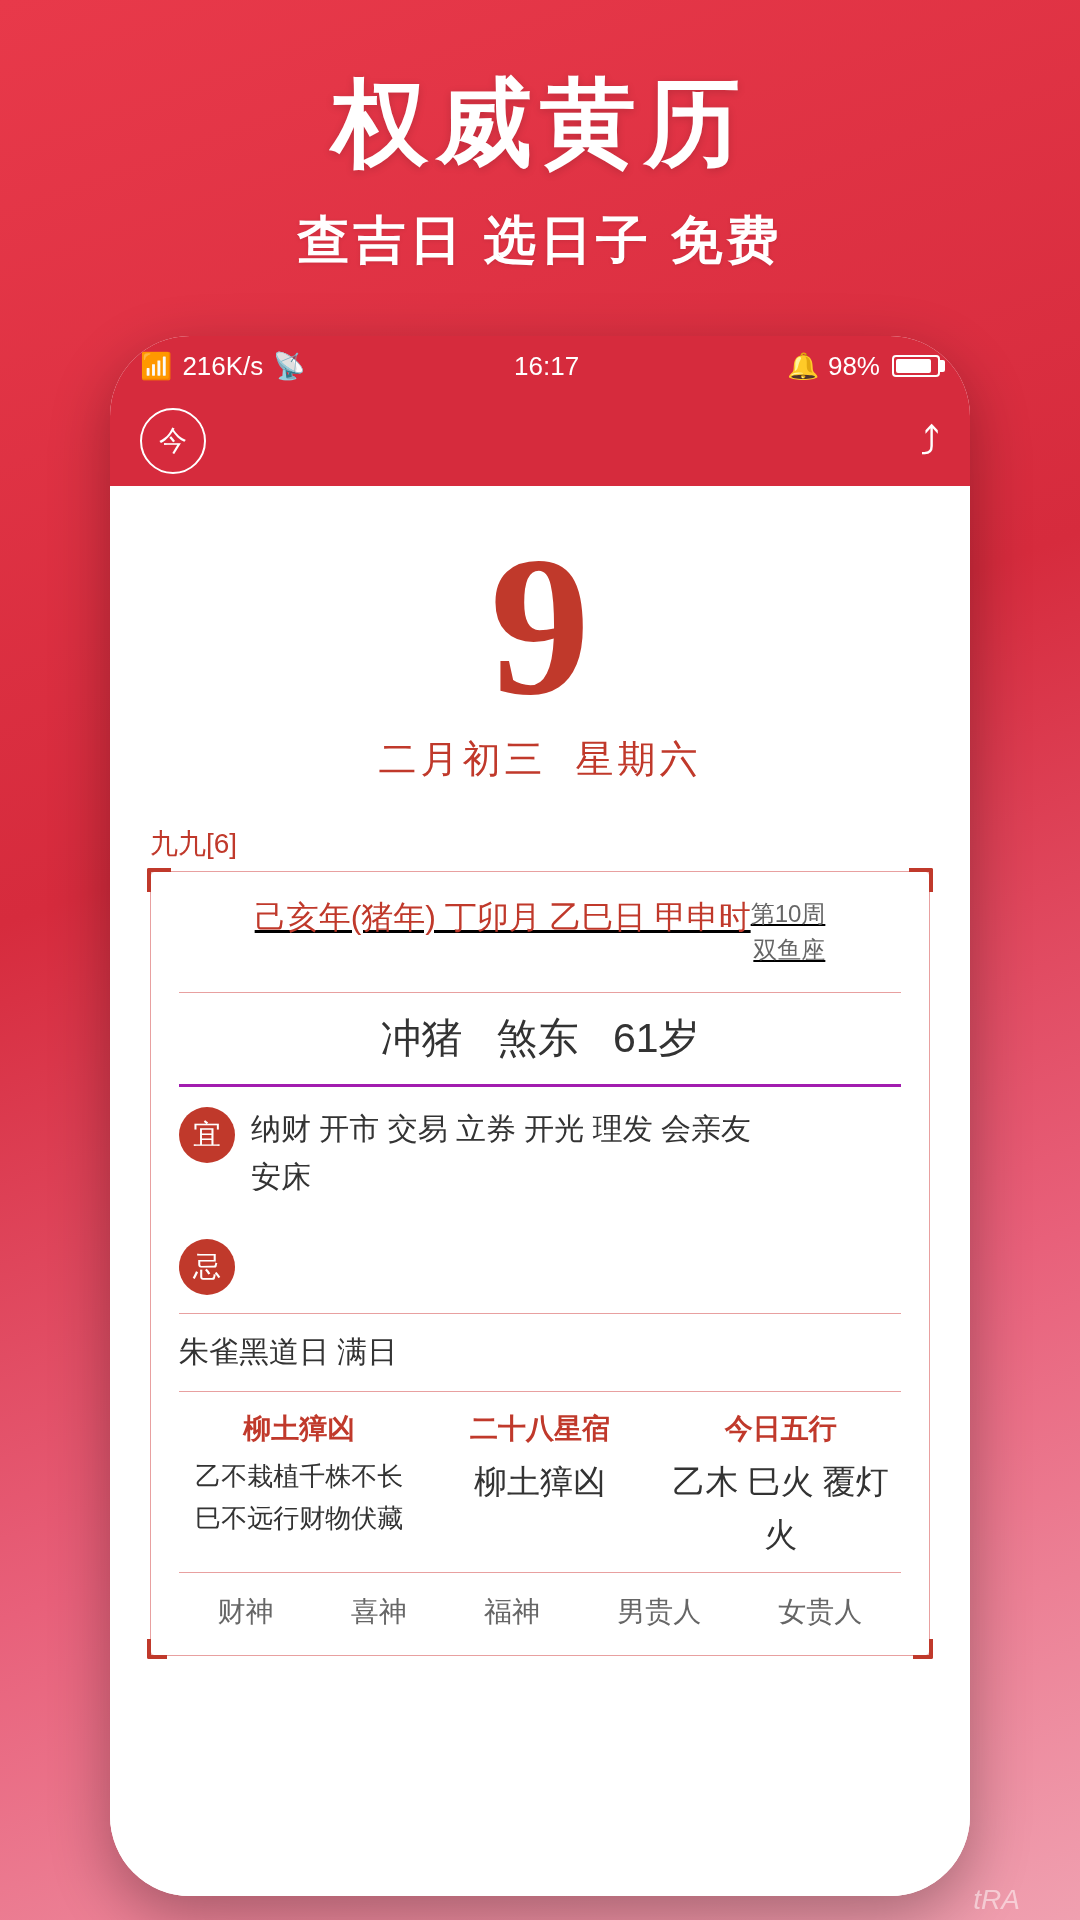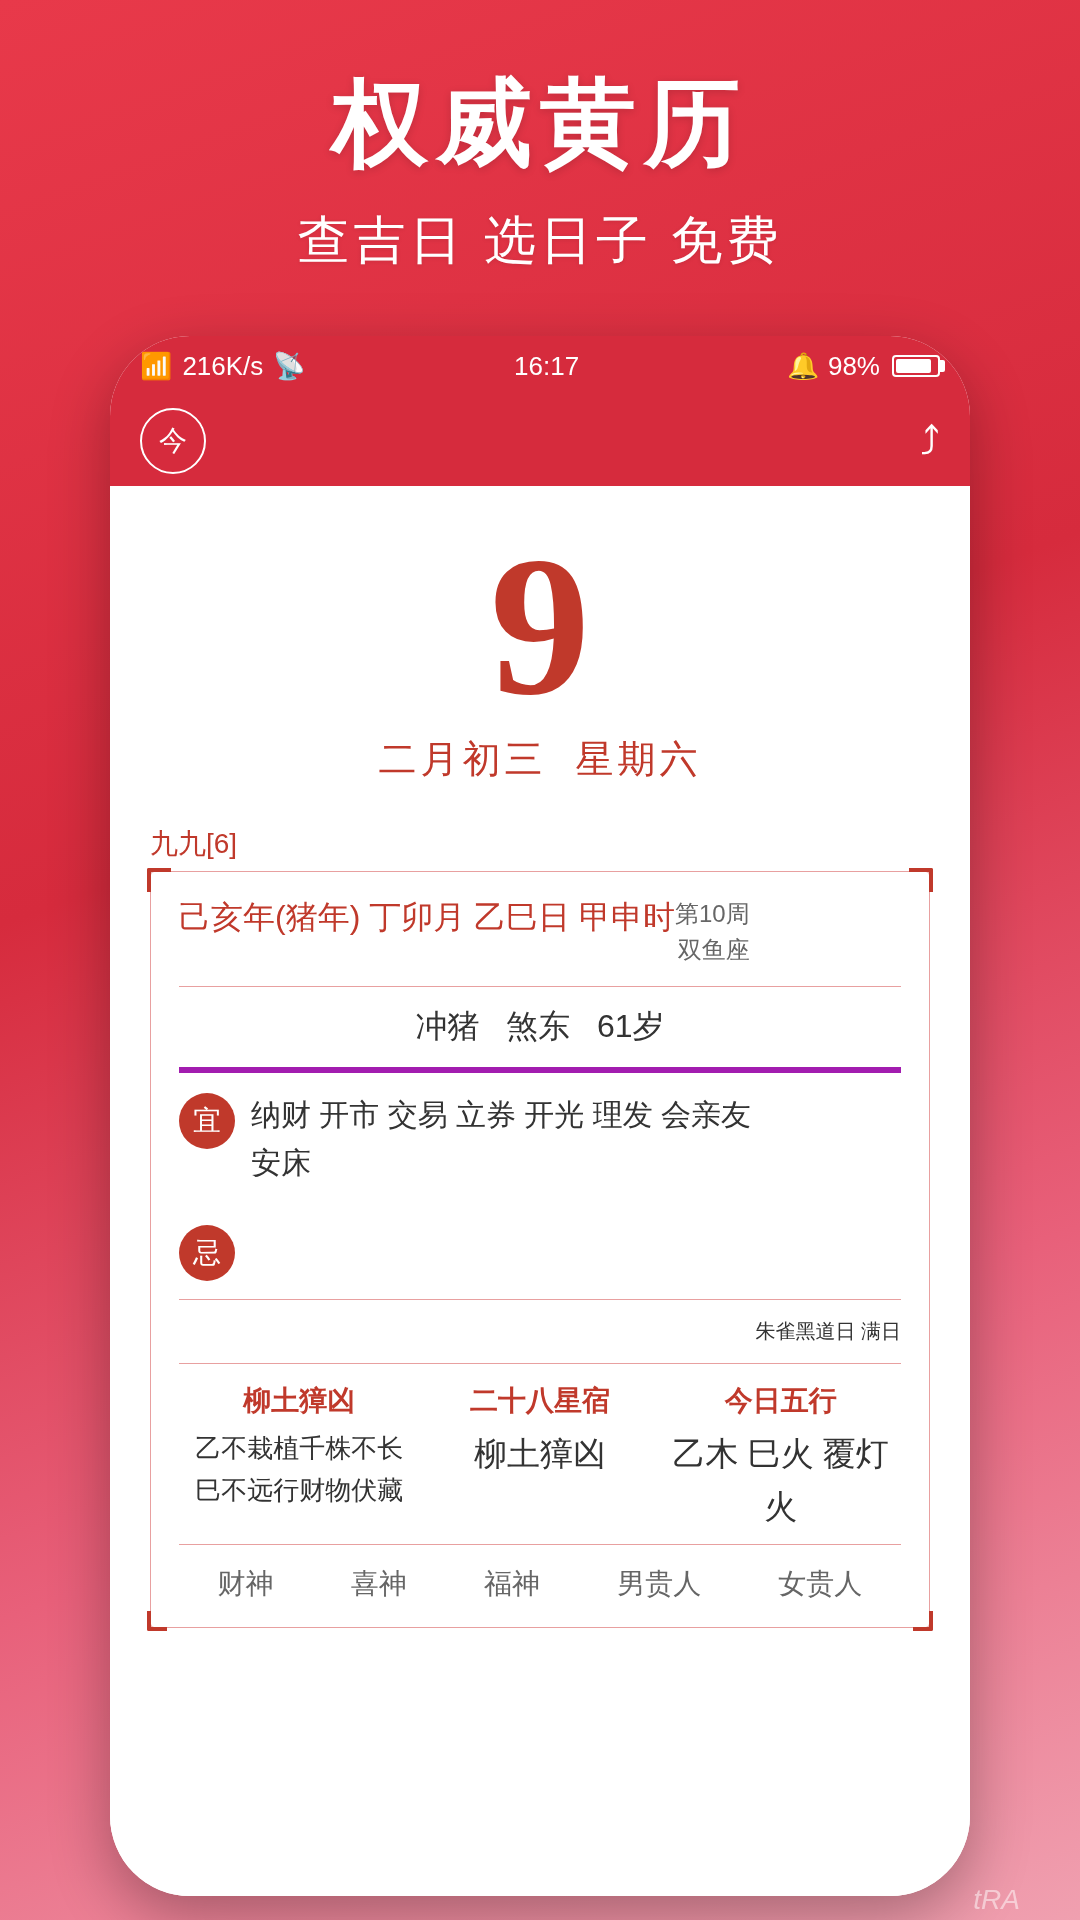--- a/index.html
+++ b/index.html
@@ -20,21 +20,21 @@
       margin-top: 60px;
       color: white;
       font-size: 96px;
       font-weight: 700;
       letter-spacing: 8px;
       text-shadow: 0 2px 8px rgba(0,0,0,0.15);
     }
     .top-subtitle {
       color: white;
       font-size: 52px;
-      font-weight: 400;
+      font-weight: 700;
       letter-spacing: 4px;
       margin-top: 16px;
       text-shadow: 0 1px 4px rgba(0,0,0,0.1);
     }
 
     
     .phone-frame {
       width: 860px;
       height: 1560px;
       background: white;
@@ -233,42 +233,43 @@
       width: 20px;
       height: 20px;
       border-bottom: 4px solid #c0392b;
       border-right: 4px solid #c0392b;
       border-radius: 0 0 2px 0;
     }
 
     .row-ganzhi {
       display: flex;
       align-items: flex-start;
-      justify-content: flex-start;
-      padding-bottom: 18px;
+      justify-content: center;
+      padding-bottom: 24px;
       border-bottom: 1px solid #e8a0a0;
+      text-decoration: underline;
     }
     .ganzhi-main {
       color: #c0392b;
       font-size: 32px;
       font-weight: 500;
     }
     .ganzhi-sub {
       font-size: 24px;
       color: #666;
       text-align: right;
       line-height: 1.5;
     }
 
     .row-chong {
       text-align: center;
       padding: 18px 0;
-      font-size: 32px;
-      color: #c0392b;
-      border-bottom: 6px solid #a21caf;
+      font-size: 41px;
+      color: #c0392b;
+      border-bottom: 3px solid #a21caf;
     }
     .row-chong span {
       color: #333;
     }
 
     .row-yi, .row-ji {
       display: flex;
       align-items: flex-start;
       gap: 16px;
       padding: 18px 0;
@@ -290,23 +291,23 @@
       margin-top: 2px;
     }
     .badge-text {
       font-size: 30px;
       color: #333;
       line-height: 1.6;
       flex: 1;
     }
 
     .row-zhaque {
-      text-align: right;
+      text-align: left;
       padding: 18px 0;
-      font-size: 20px;
+      font-size: 30px;
       color: #333;
       border-bottom: 1px solid #e8a0a0;
     }
 
     .row-bottom {
       display: flex;
       justify-content: space-between;
       padding-top: 18px;
       padding-bottom: 10px;
       border-bottom: 1px solid #e8a0a0;

